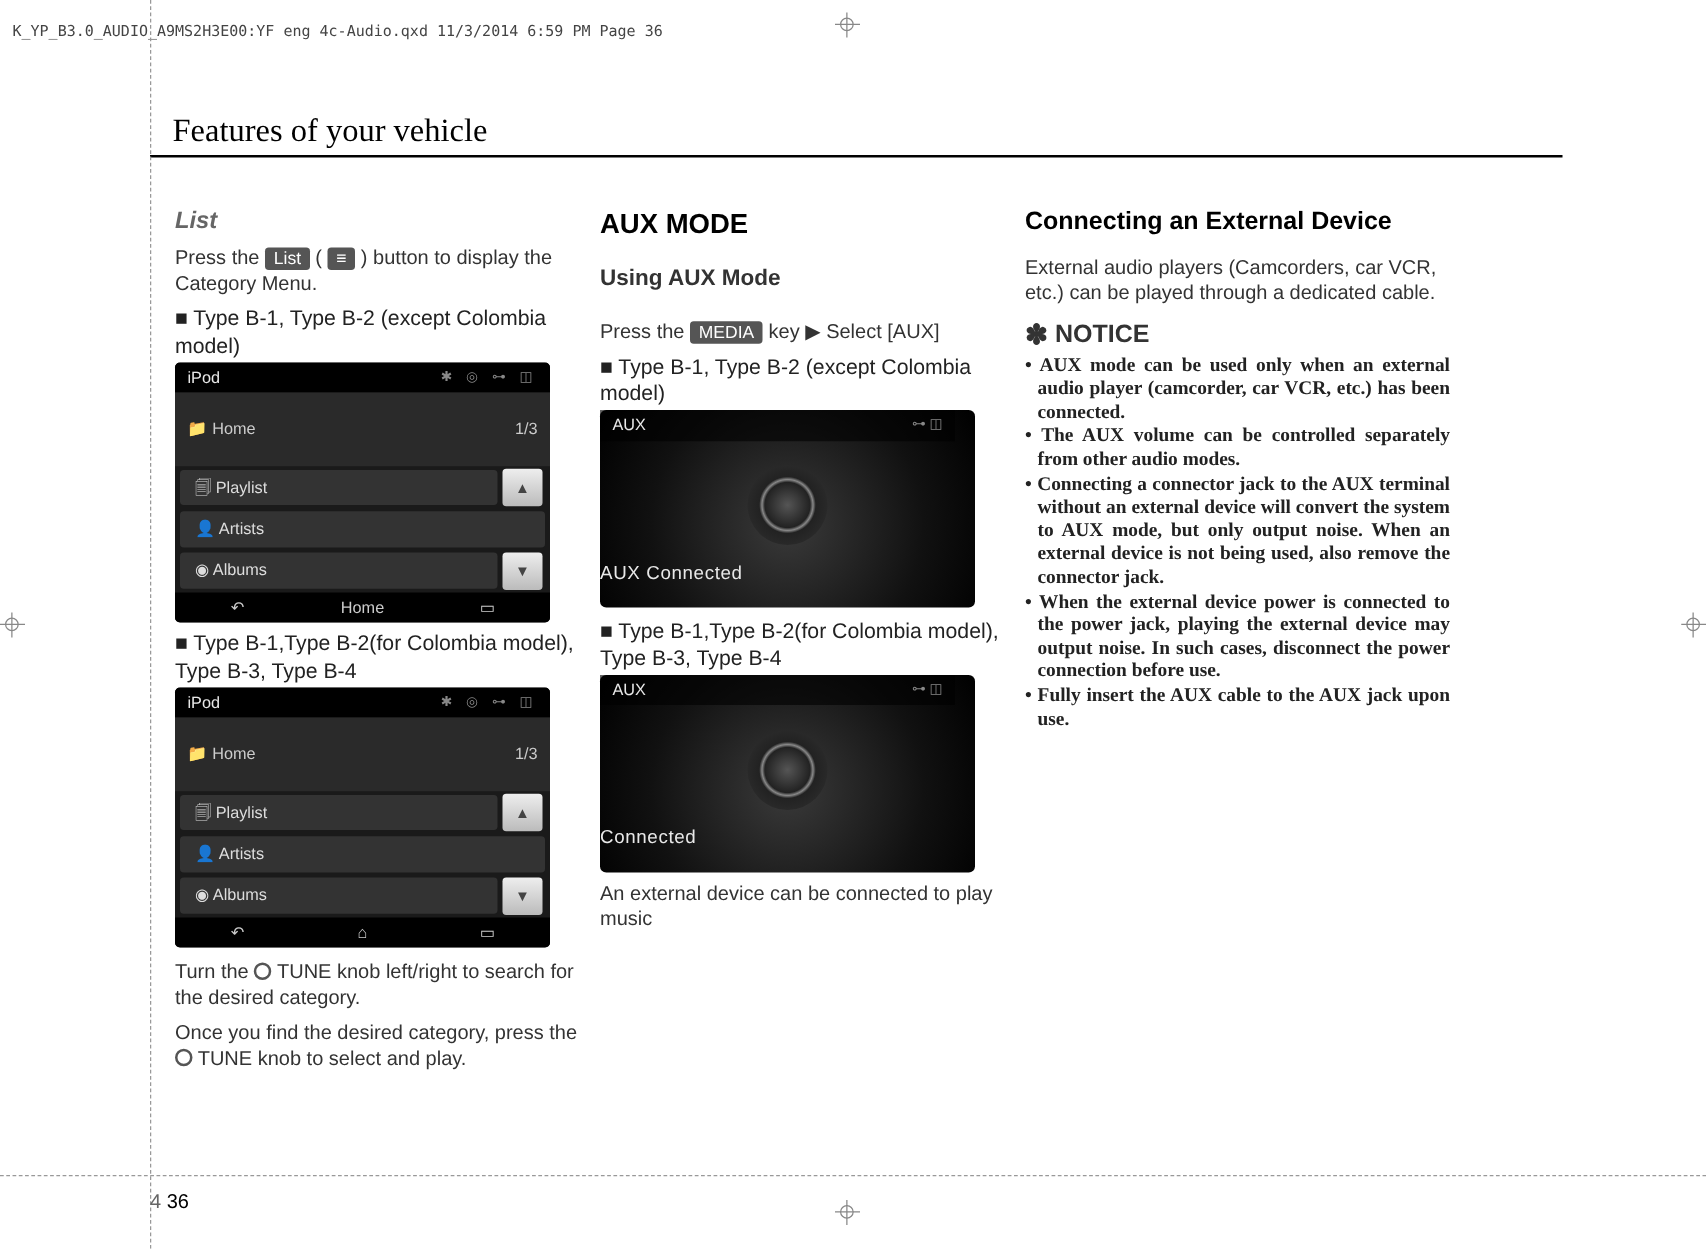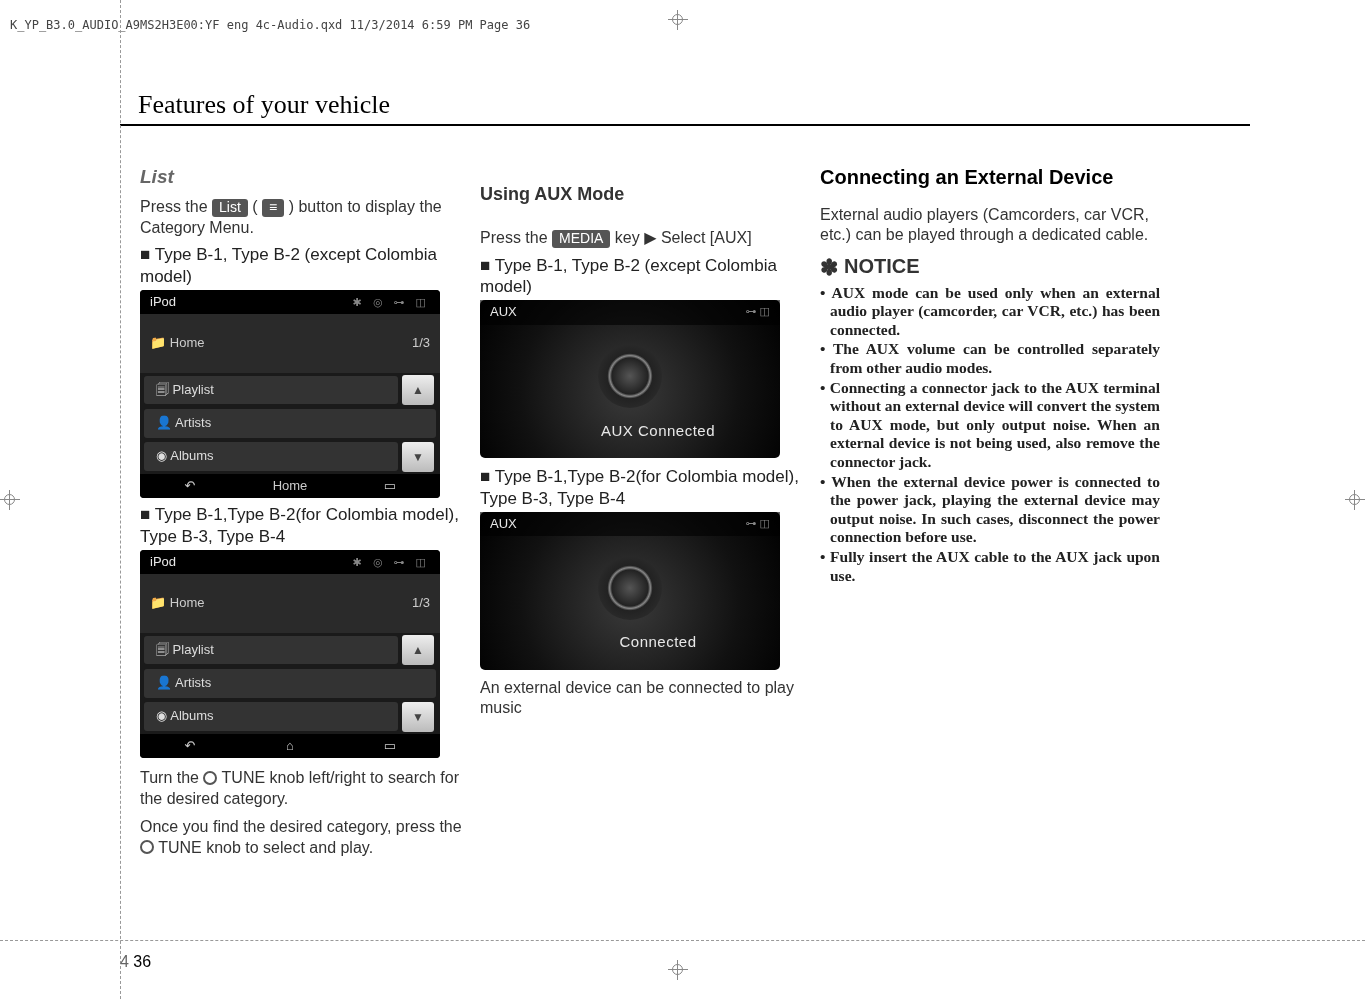--- a/index.html
+++ b/index.html
@@ -146,45 +146,43 @@
   .aux-img {
     width: 300px;
     height: 158px;
     background: radial-gradient(circle at 50% 58%, #3a3a3a 0%, #111 62%, #000 100%);
     border-radius: 5px;
     position: relative;
     margin-bottom: 6px;
   }
   .aux-img .auxbar {
     position: absolute;
-    top: 0; left: 0; right: 0;
+    top: 0; left: 0; right: 16px;
     background: rgba(0,0,0,.6);
     color: #e8e8e8;
     font-size: 13px;
     padding: 4px 10px;
     display: flex;
     justify-content: space-between;
   }
   .aux-img .disc {
     position: absolute;
     top: 44px; left: 118px;
     width: 64px; height: 64px;
     border-radius: 50%;
     background: radial-gradient(circle, #555 0%, #222 40%, #888 45%, #222 50%, #333 100%);
   }
   .aux-img .conntxt {
     position: absolute;
     bottom: 18px;
     width: 100%;
-    text-align: center;
     color: #e8e8e8;
     font-size: 15px;
     font-family: Arial, sans-serif;
     letter-spacing: 0.5px;
-    margin-left: 28px;
   }
   .keycap {
     display: inline-block;
     background: #555;
     color: #fff;
     padding: 0 7px;
     border-radius: 3px;
     font-size: 14px;
     vertical-align: middle;
   }
@@ -338,20 +336,21 @@
       <span>TUNE knob left/right to search for the desired category.</span>
     </p>
     <p style="margin-top:8px">
       <span>Once you find the desired category, press the </span>
       <span class="ring"></span>
       <span>TUNE knob to select and play.</span>
     </p>
   </div>
 
   <div class="col">
+    <h2>AUX MODE</h2>
     <div class="subhead" style="margin-top:18px">Using AUX Mode</div>
 
     <p style="margin-top:22px">
       <span>Press the </span>
       <span class="keycap">MEDIA</span>
       <span> key ▶ Select [AUX]</span>
     </p>
 
     <div class="caption">■ Type B-1, Type B-2 (except Colombia model)</div>
     <div class="aux-img">

